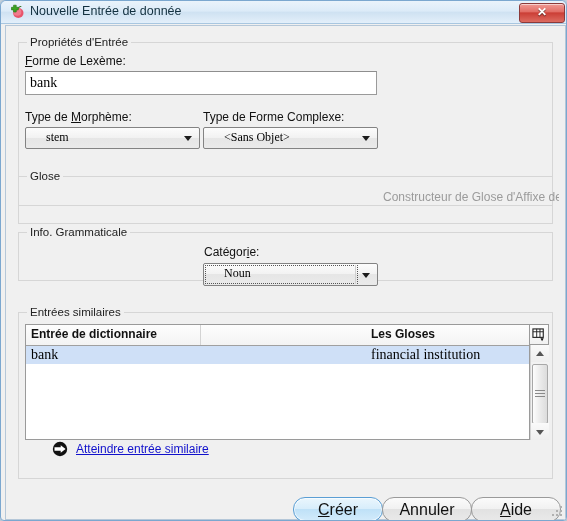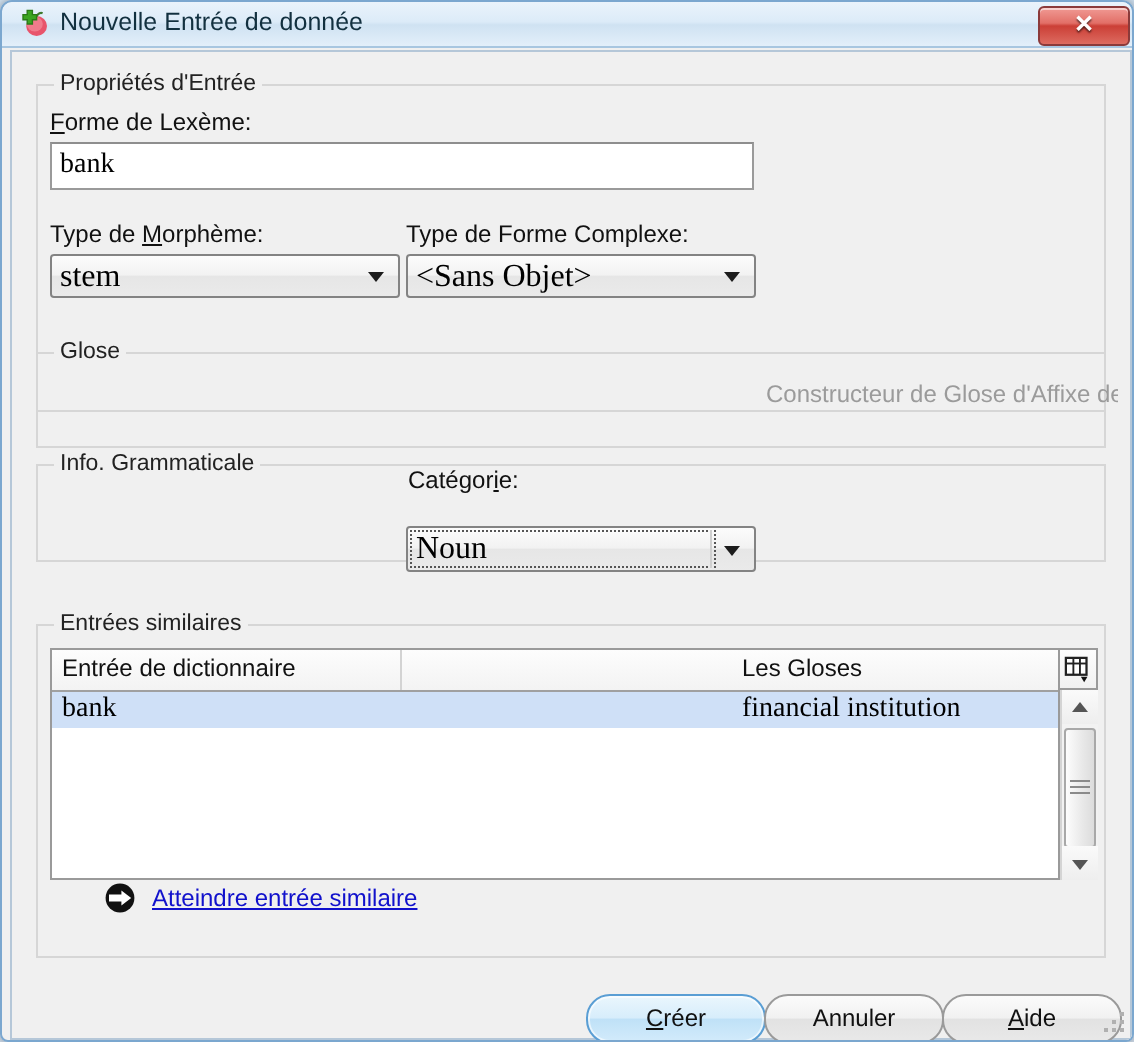--- a/index.html
+++ b/index.html
@@ -146,23 +146,23 @@
   .combo {
     position: absolute;
     box-sizing: border-box;
     border: 1px solid #838383;
     border-radius: 2px;
     background: linear-gradient(180deg,#fcfcfc 0%,#f2f2f2 48%,#e6e6e6 50%,#eaeaea 100%);
     cursor: pointer;
   }
   .combo .combo-text {
     position: absolute;
-    left: 4px; top: 2px;
+    left: 20px; top: 2px;
     font-family: "Liberation Serif", serif;
-    font-size: 16px;
+    font-size: 12px;
     color: #000;
     white-space: nowrap;
   }
   .combo .arrow {
     position: absolute;
     right: 7px; top: 50%;
     margin-top: -2px;
     width: 0; height: 0;
     border-left: 4px solid transparent;
     border-right: 4px solid transparent;
@@ -206,20 +206,21 @@
     top: 0; height: 20px;
     line-height: 19px;
     font-size: 12px;
     color: #111;
     padding-left: 5px;
     box-sizing: border-box;
     border-right: 1px solid #d3d3d3;
     white-space: nowrap;
     overflow: hidden;
     cursor: pointer;
+    font-weight: bold;
   }
   .trow {
     position: absolute;
     left: 0; right: 0; height: 18px;
     cursor: pointer;
   }
   .trow.selected { background: #cfe0f7; }
   .td {
     position: absolute;
     top: 0; height: 18px;
@@ -295,21 +296,21 @@
   }
 
   
   .btn {
     position: absolute;
     box-sizing: border-box;
     height: 25px;
     border: 1px solid #9a9a9a;
     border-radius: 12px;
     background: linear-gradient(180deg,#fbfbfb 0%,#f1f1f1 48%,#e2e2e2 50%,#e9e9e9 100%);
-    font-size: 12px;
+    font-size: 16px;
     color: #111;
     text-align: center;
     line-height: 23px;
     cursor: pointer;
   }
   .btn.default {
     border-color: #5a9ed4;
     background: linear-gradient(180deg,#eaf6fd 0%,#d7edfb 48%,#bfe1f7 50%,#d3ebfb 100%);
     box-shadow: inset 0 0 0 1px rgba(255,255,255,.6);
   }
@@ -381,21 +382,21 @@
     </div>
 
     <div class="group" style="left:12px; top:150px; width:535px; height:48px;">
       <div class="group-label">Glose</div>
     </div>
     <div class="disabled-text" style="left:377px; top:164px; width:176px;">Constructeur de Glose d'Affixe de F</div>
 
     <div class="group" style="left:12px; top:206px; width:535px; height:49px;">
       <div class="group-label">Info. Grammaticale</div>
     </div>
-    <div class="field-label" style="left:198px; top:207px;">
+    <div class="field-label" style="left:198px; top:219px;">
       <span>Catégor</span><u>i</u><span>e:</span>
     </div>
     <div class="combo focused" style="left:197px; top:237px; width:175px; height:23px;">
       <span class="focus-ring"></span>
       <span class="arrow-sep"></span>
       <span class="combo-text">Noun</span>
       <span class="arrow"></span>
     </div>
 
     <div class="group" style="left:12px; top:286px; width:535px; height:167px;">

